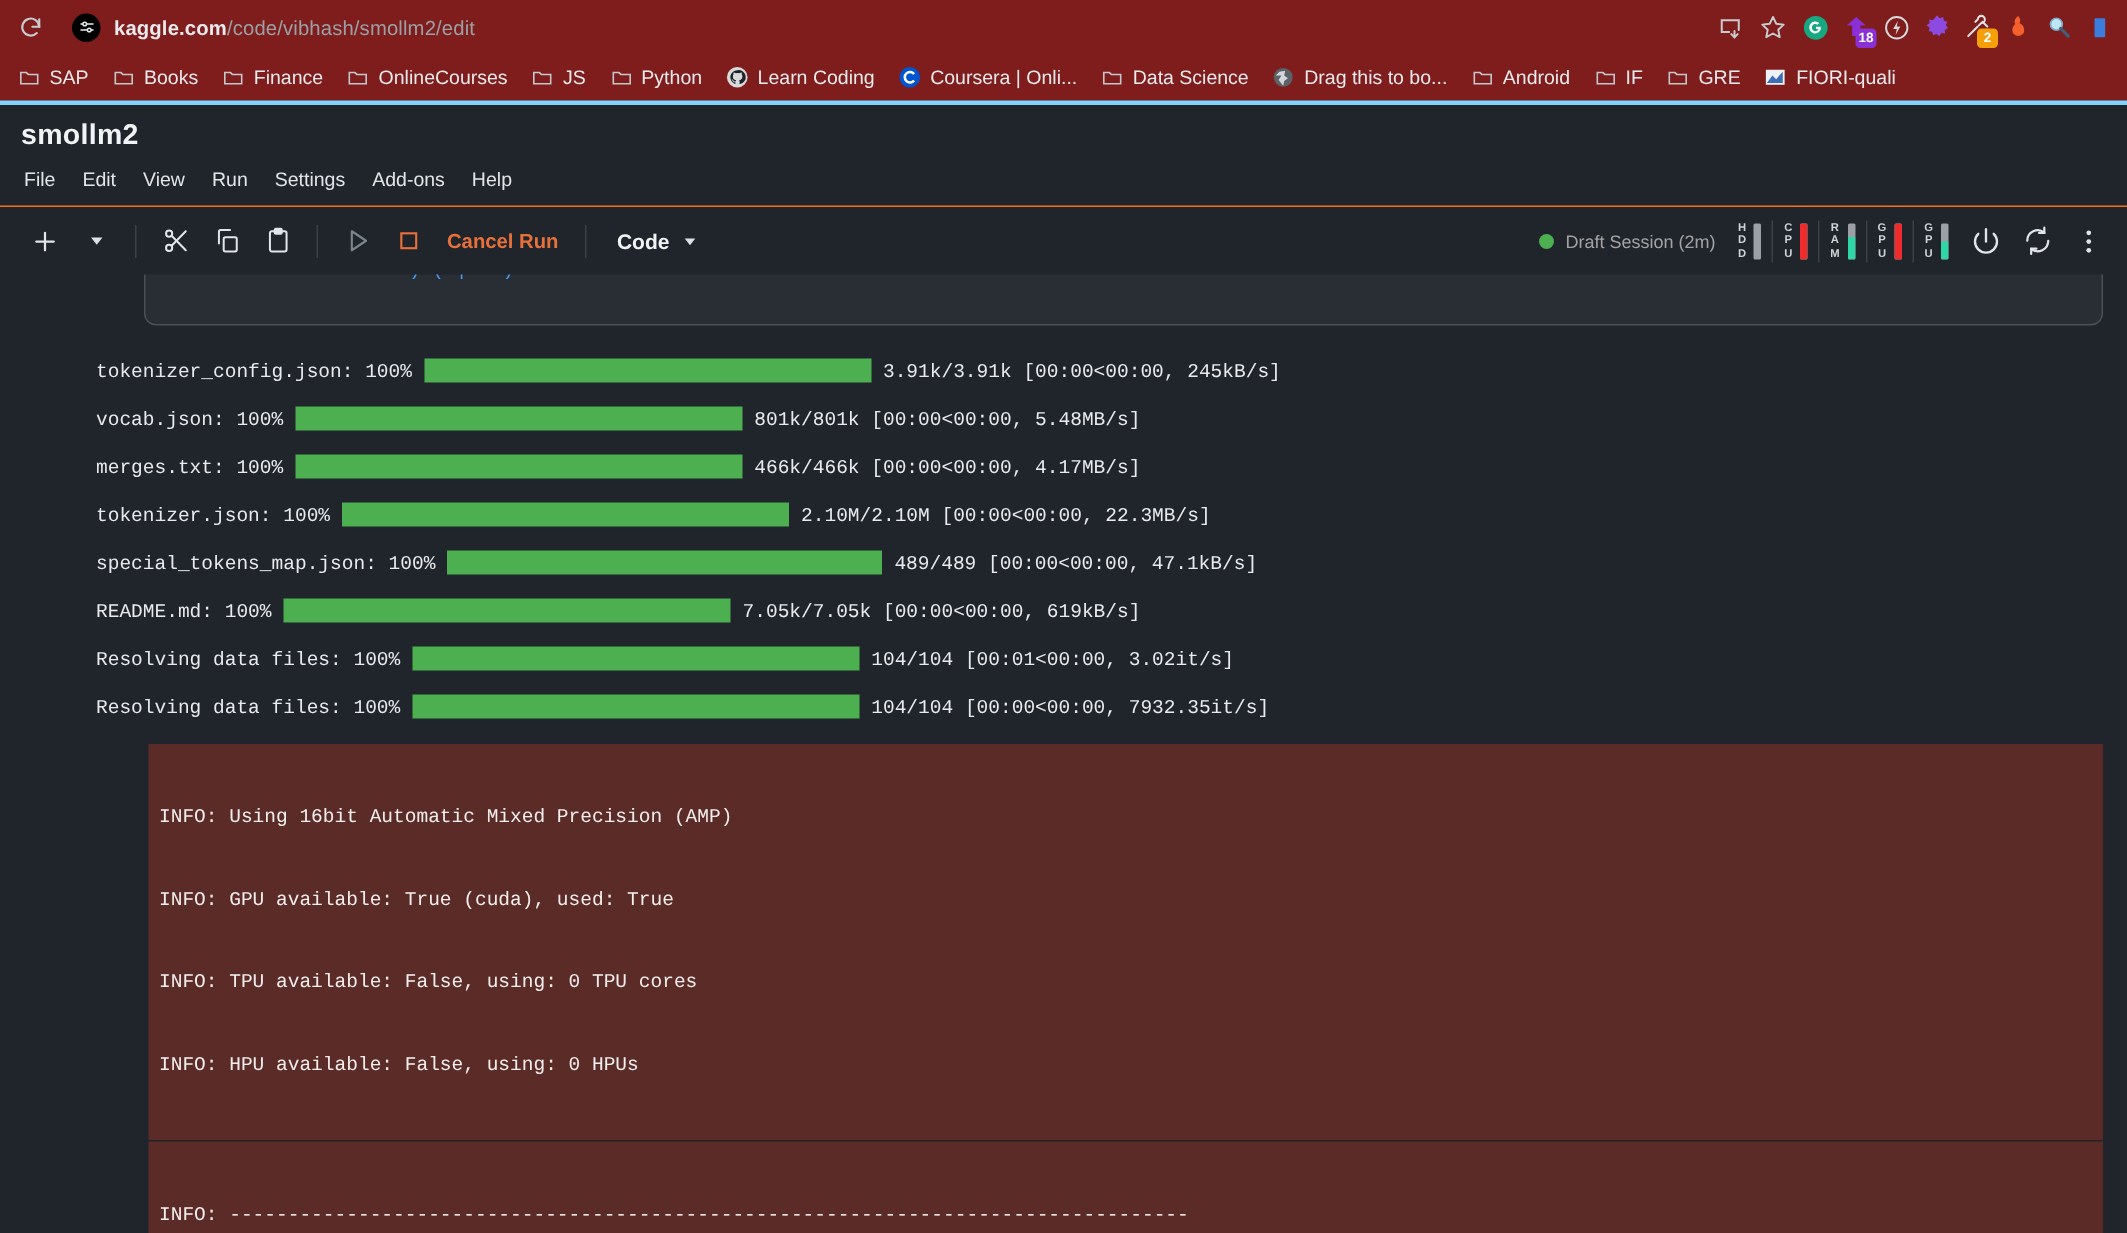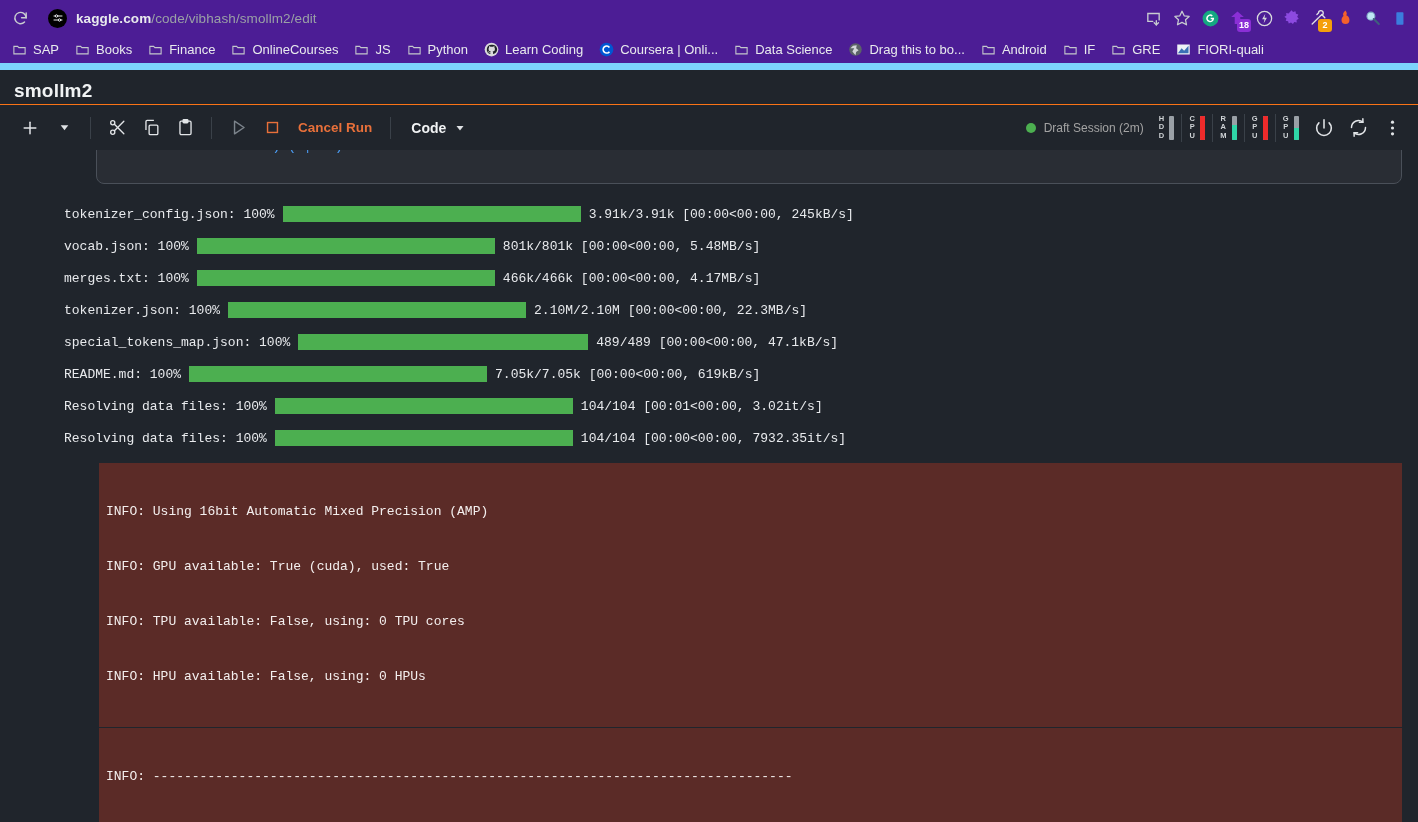--- a/index.html
+++ b/index.html
@@ -4,21 +4,21 @@
 <style>
   * { box-sizing: border-box; margin: 0; padding: 0; }
   html, body {
     width: 1418px; height: 822px;
     background: #202124;
     font-family: "Liberation Sans", sans-serif;
     overflow: hidden;
   }
 
   
-  .browser-chrome { background: #4c1d95; }
+  .browser-chrome { background: #7f1d1d; }
 
   .omnibox-row {
     height: 36px;
     display: flex;
     align-items: center;
     padding: 0 6px;
     gap: 4px;
   }
   .chrome-icon-btn {
     width: 28px; height: 28px;
@@ -73,21 +73,21 @@
   }
 
   
   .bookmarks-row {
     height: 34px;
     display: flex;
     align-items: center;
     padding: 0 4px;
     gap: 0px;
     overflow: hidden;
-    border-bottom: 7px solid #7dd3fc;
+    border-bottom: 3px solid #7dd3fc;
   }
   .bm {
     display: flex; align-items: center; gap: 6px;
     padding: 4px 8px;
     border-radius: 4px;
     color: #e8eaed;
     font-size: 13px;
     white-space: nowrap;
     flex: 0 0 auto;
   }
@@ -487,20 +487,29 @@
     </div>
   </div>
 </div>
 
 <div class="kaggle-app">
 
   <div class="nb-title-bar">
     <div class="nb-title">smollm2</div>
   </div>
 
+  <div class="nb-menubar">
+    <div class="menu-item">File</div>
+    <div class="menu-item">Edit</div>
+    <div class="menu-item">View</div>
+    <div class="menu-item">Run</div>
+    <div class="menu-item">Settings</div>
+    <div class="menu-item">Add-ons</div>
+    <div class="menu-item">Help</div>
+  </div>
 
   <div class="nb-toolbar">
     <div class="tb-btn">
       <svg width="20" height="20" viewBox="0 0 24 24" fill="none" stroke="#e2e5e8" stroke-width="1.8" stroke-linecap="round">
           <line x1="12" y1="5" x2="12" y2="19"></line>
           <line x1="5" y1="12" x2="19" y2="12"></line>
         </svg>
     </div>
     <div class="tb-btn">
       <svg width="13" height="13" viewBox="0 0 24 24" fill="#dfe2e5">

